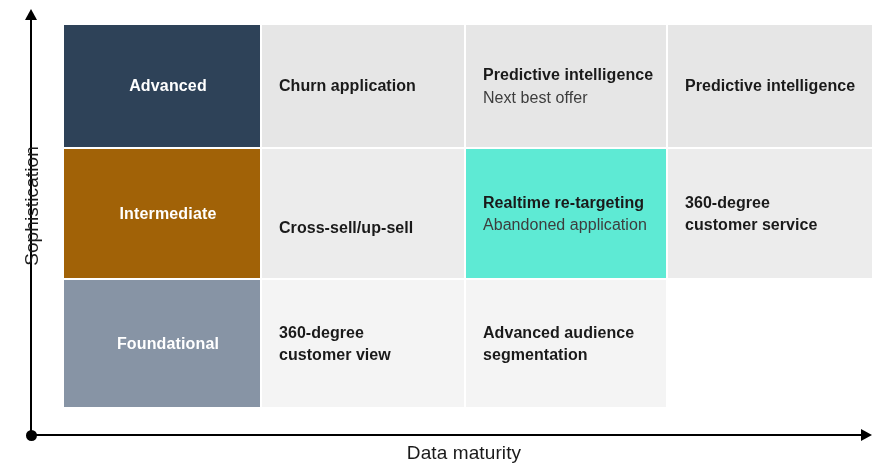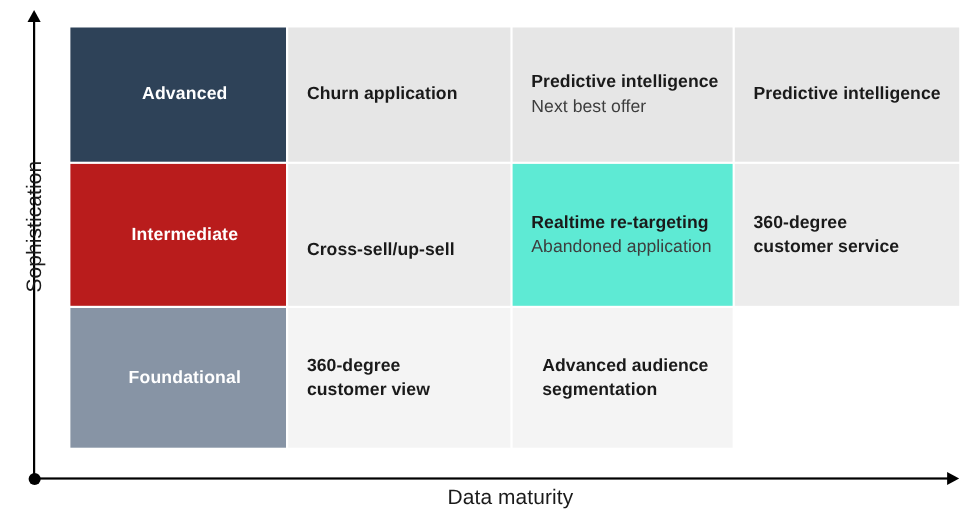--- a/index.html
+++ b/index.html
@@ -168,40 +168,40 @@
       <div class="cell content-cell" style="background: rgb(230, 230, 230);">
         <div class="cell-primary" style="white-space: pre-line;">Churn application</div>
       </div>
       <div class="cell content-cell" style="background: rgb(230, 230, 230);">
         <div class="cell-primary" style="white-space: pre-line;">Predictive intelligence</div>
         <div class="cell-secondary" style="white-space: pre-line;">Next best offer</div>
       </div>
       <div class="cell content-cell" style="background: rgb(230, 230, 230);">
         <div class="cell-primary" style="white-space: pre-line;">Predictive intelligence</div>
       </div>
-      <div class="cell level-cell" style="background: #b91c1c;">
+      <div class="cell level-cell" style="background: #a16207;">
         <div class="level-label">Intermediate</div>
       </div>
       <div class="cell content-cell" style="background: rgb(236, 236, 236);">
         <div class="cell-primary" style="white-space: pre-line; margin-top: 29px;">Cross-sell/up-sell</div>
       </div>
       <div class="cell content-cell" style="background: #5eead4;">
         <div class="cell-primary" style="white-space: pre-line;">Realtime re-targeting</div>
         <div class="cell-secondary" style="white-space: pre-line;">Abandoned application</div>
       </div>
       <div class="cell content-cell" style="background: rgb(236, 236, 236);">
         <div class="cell-primary" style="white-space: pre-line;">360-degree
 customer service</div>
       </div>
       <div class="cell level-cell" style="background: rgb(135, 148, 165);">
         <div class="level-label">Foundational</div>
       </div>
       <div class="cell content-cell" style="background: rgb(244, 244, 244);">
         <div class="cell-primary" style="white-space: pre-line;">360-degree
 customer view</div>
       </div>
-      <div class="cell content-cell" style="background: rgb(244, 244, 244); align-items: center;">
+      <div class="cell content-cell" style="background: rgb(244, 244, 244);">
         <div class="cell-primary" style="white-space: pre-line;">Advanced audience
 segmentation</div>
       </div>
     </div>
 
 </div>
 
 </body></html>

